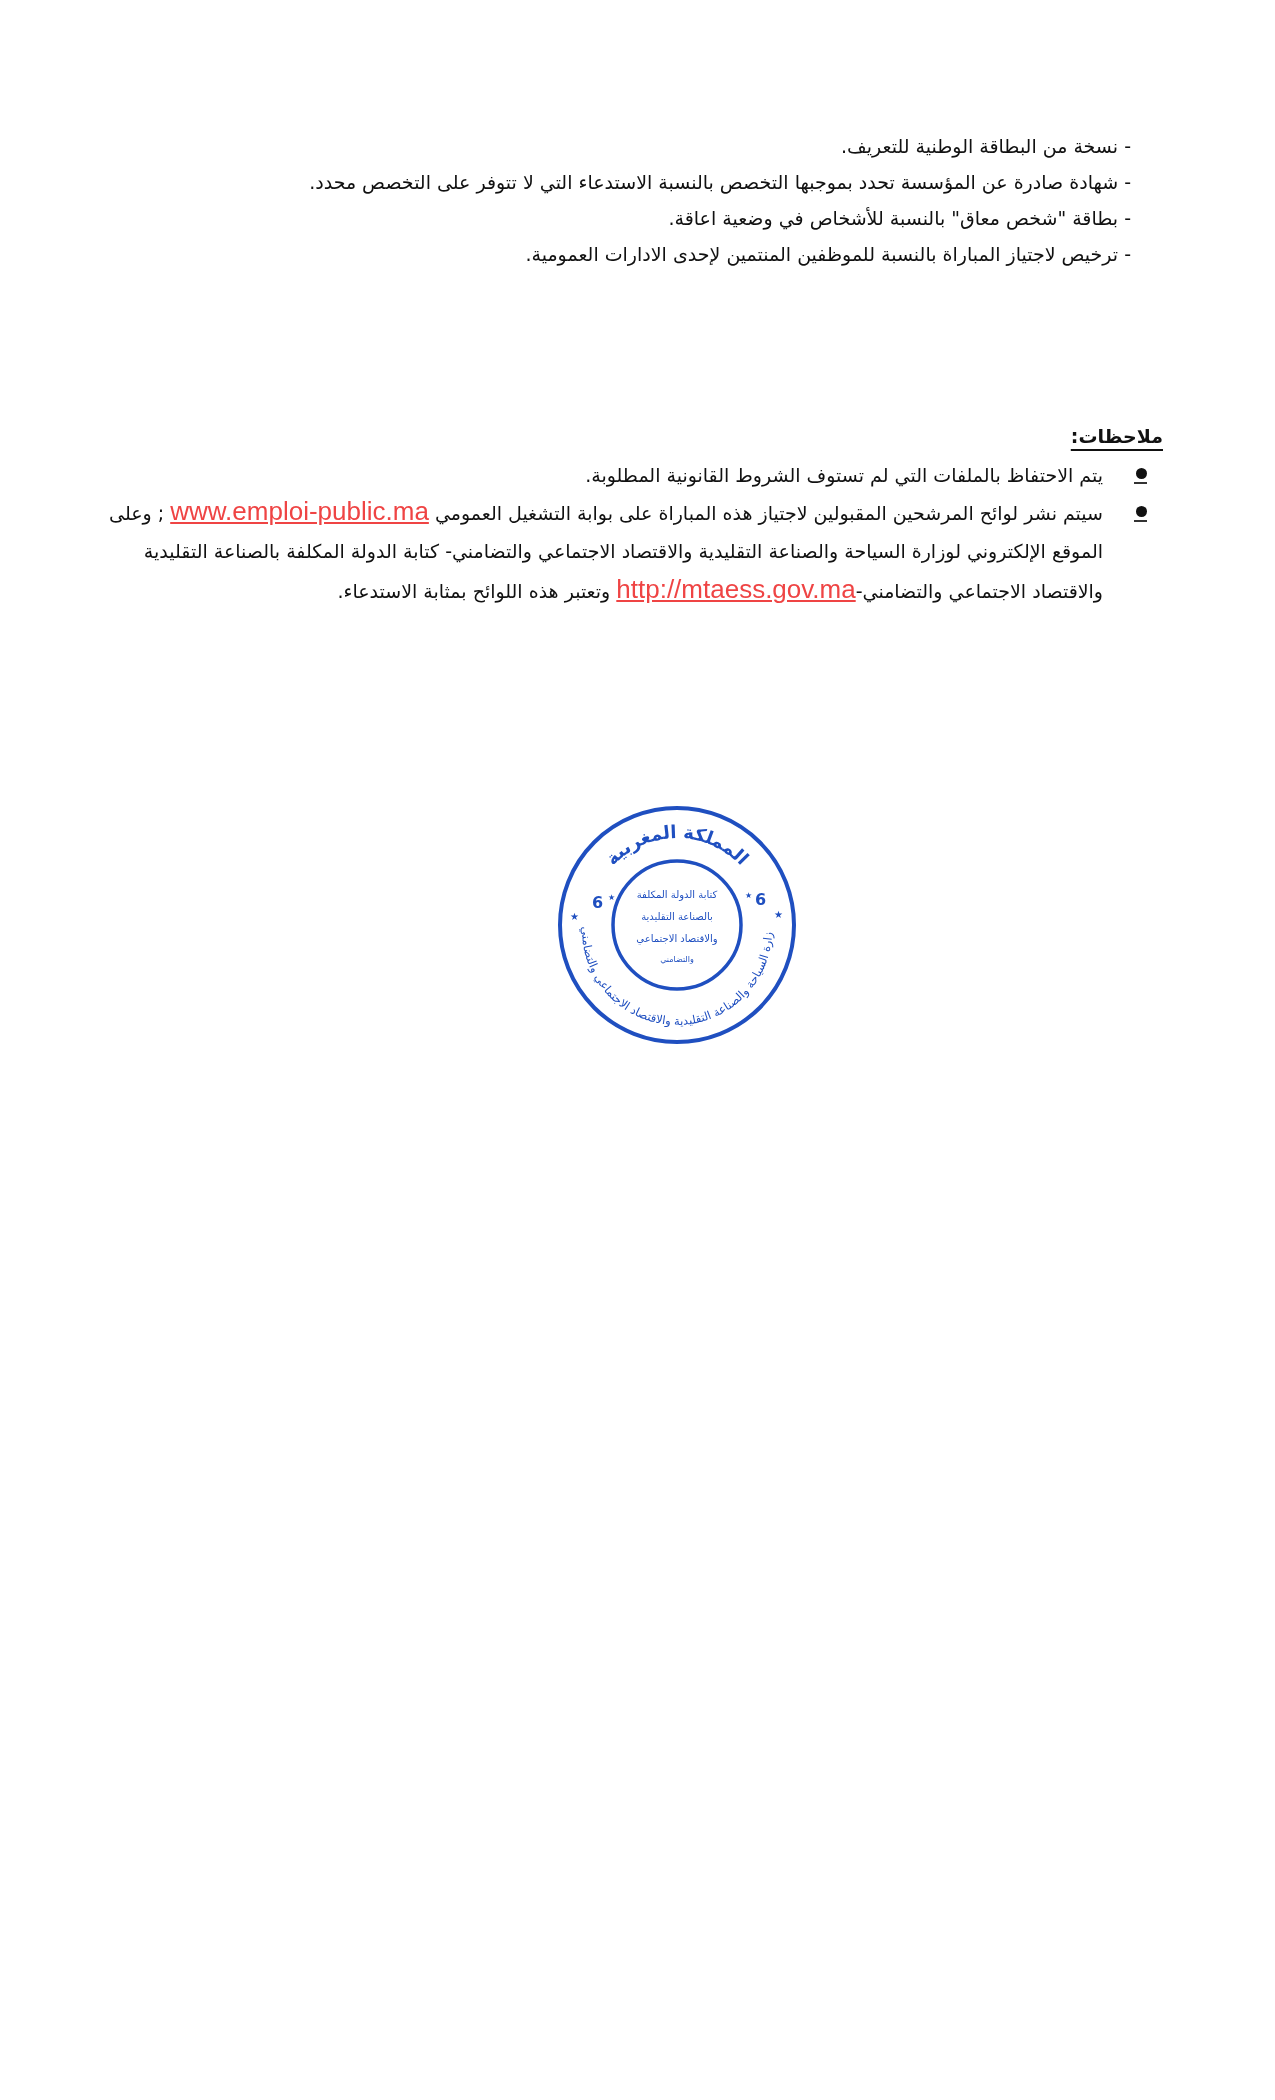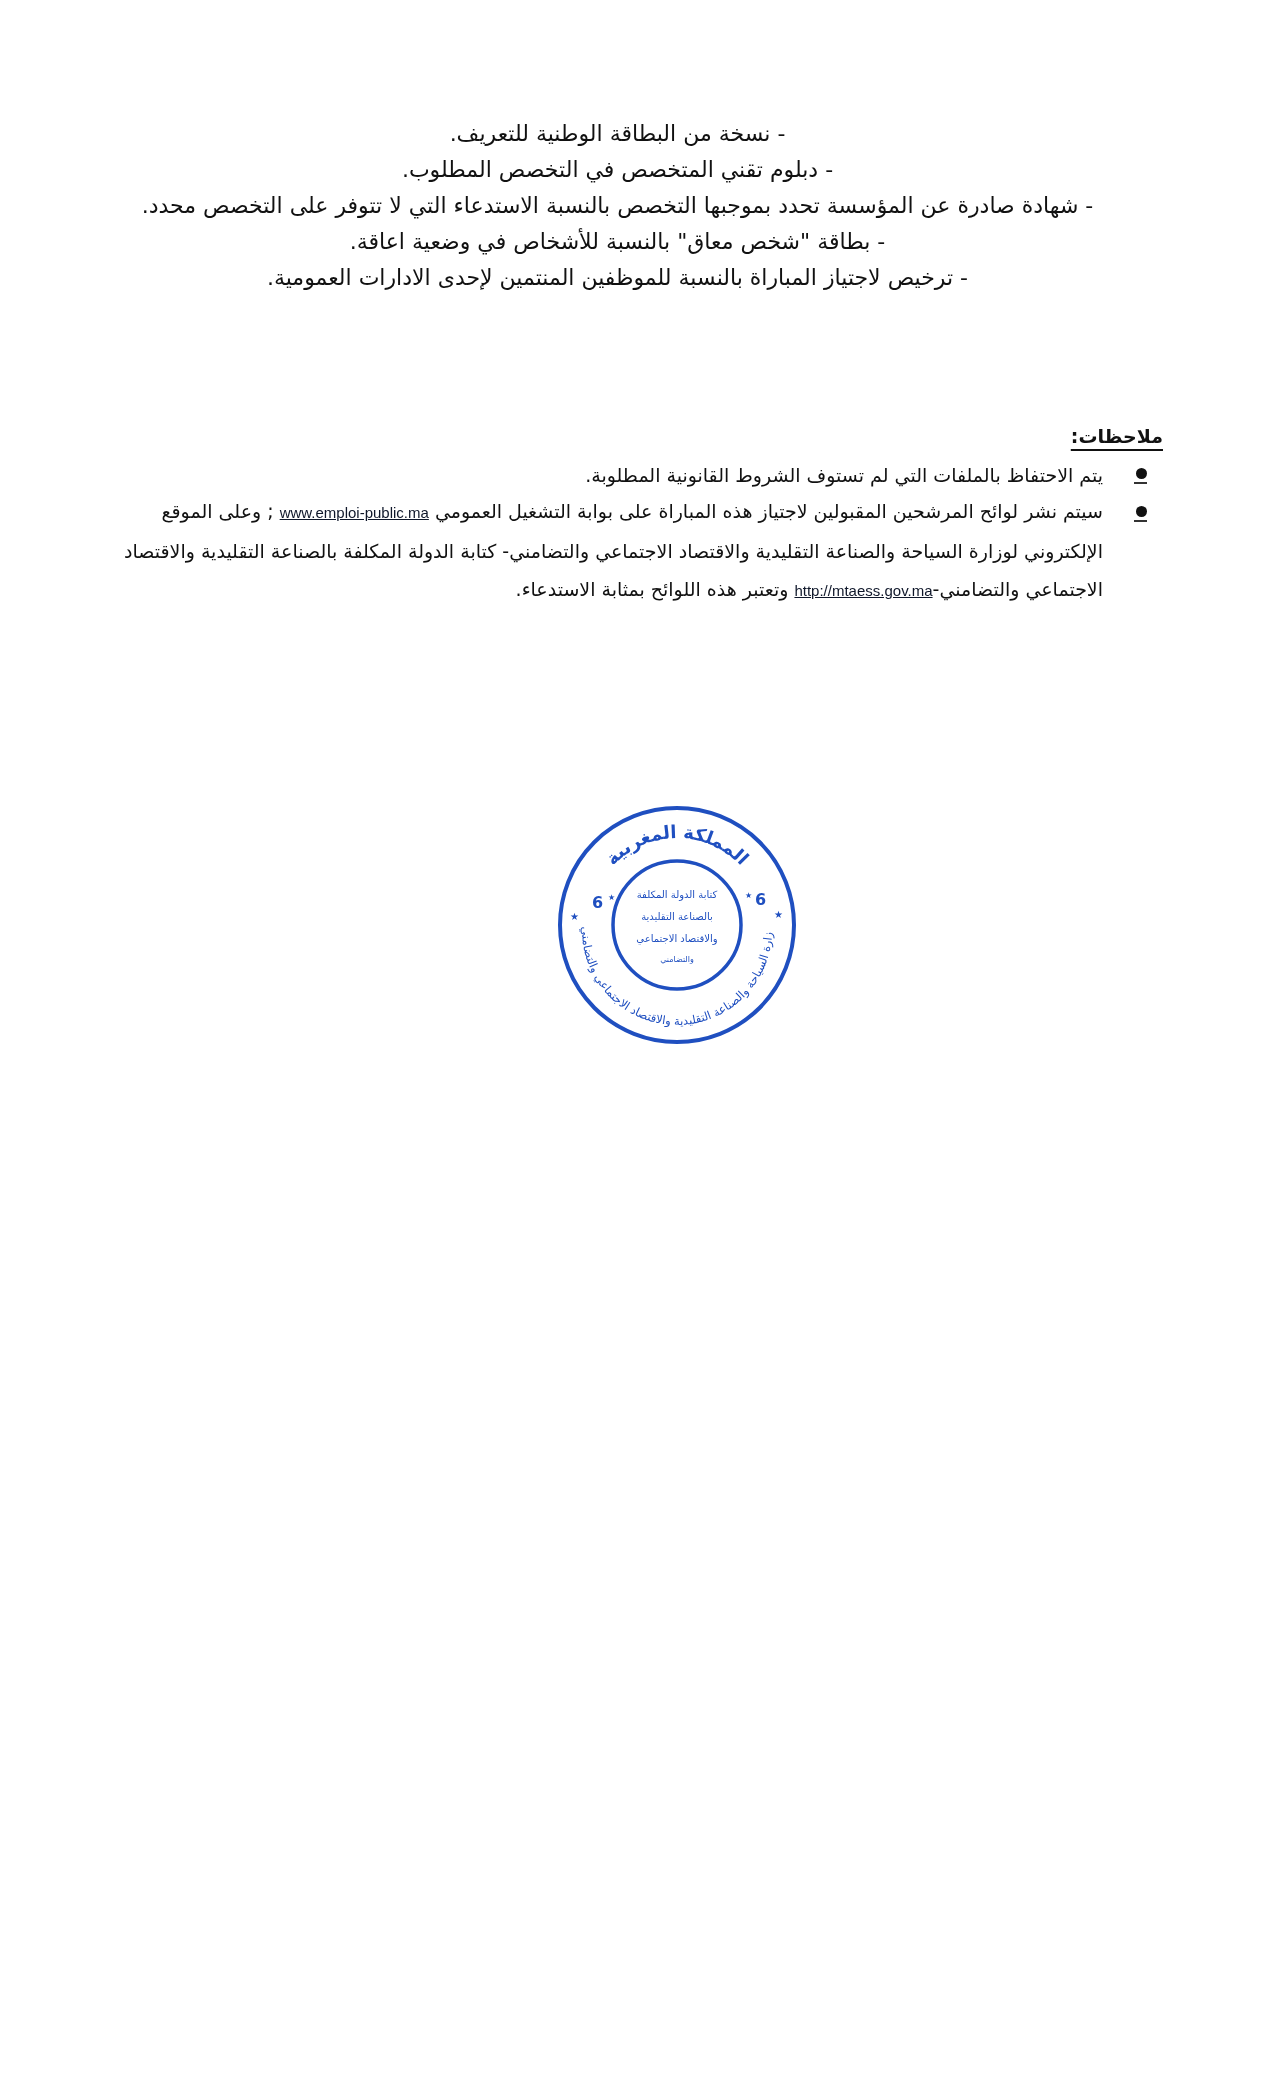--- a/index.html
+++ b/index.html
@@ -34,24 +34,24 @@
       text-decoration-thickness: 2px;
       white-space: nowrap;
     }
     .heading .latin { font-family: "Liberation Sans", sans-serif; font-weight: bold; unicode-bidi: isolate; direction: ltr; }
 
     .doc-list {
       position: absolute;
       right: 128px;
       left: 88px;
       top: 112px;
-      font-size: 22px;
+      font-size: 19px;
       line-height: 36px;
-      text-align: center;
-      margin: 4px;
+      text-align: right;
+      margin: 16px;
       padding: 0;
       list-style: none;
     }
     .doc-list li { margin: 0; padding: 0; }
     .doc-list li.tight { line-height: 35px; }
 
     .notes-title {
       position: absolute;
       right: 112px;
       top: 425px;
@@ -99,46 +99,45 @@
       margin-top: 3px;
     }
     .notes li.n1 { line-height: 34px; }
     .notes li.n2 { line-height: 34px; text-align: right; }
     .notes li.n3 { line-height: 20px; padding-top: 6px; margin-bottom: 16px; font-family: "DejaVu Sans", sans-serif; }
     .notes li.n3 .bullet { top: 14px; }
     .notes li.n4 { line-height: 38px; }
     .notes li.n4 .bullet { top: 14px; }
 
     a.link {
-      color: #0f172a;
+      color: #ef4444;
       text-decoration: underline;
       font-family: "Liberation Sans", sans-serif;
       unicode-bidi: isolate;
       direction: ltr;
-      font-size: 15px;
+      font-size: 26px;
     }
 
     .stamp {
       position: absolute;
       left: 552px;
       top: 800px;
       width: 250px;
       height: 250px;
     }
     .stamp svg { width: 250px; height: 250px; }
   </style>
 </head>
 <body>
 
 <div class="page">
 
 
   <ul class="doc-list rtl">
     <li>- نسخة من البطاقة الوطنية للتعريف.</li>
-    <li>- دبلوم تقني المتخصص في التخصص المطلوب.</li>
     <li>- شهادة صادرة عن المؤسسة تحدد بموجبها التخصص بالنسبة الاستدعاء التي لا تتوفر على التخصص محدد.</li>
     <li>- بطاقة "شخص معاق" بالنسبة للأشخاص في وضعية اعاقة.</li>
     <li>- ترخيص لاجتياز المباراة بالنسبة للموظفين المنتمين لإحدى الادارات العمومية.</li>
   </ul>
 
   <div class="notes-title rtl">ملاحظات:</div>
 
   <ul class="notes rtl">
     <li class="n2">
       <span class="bullet">

